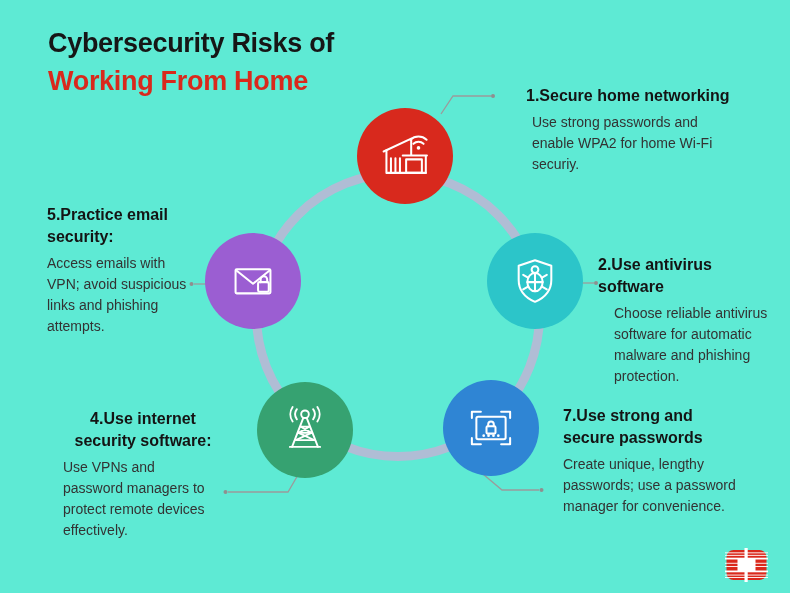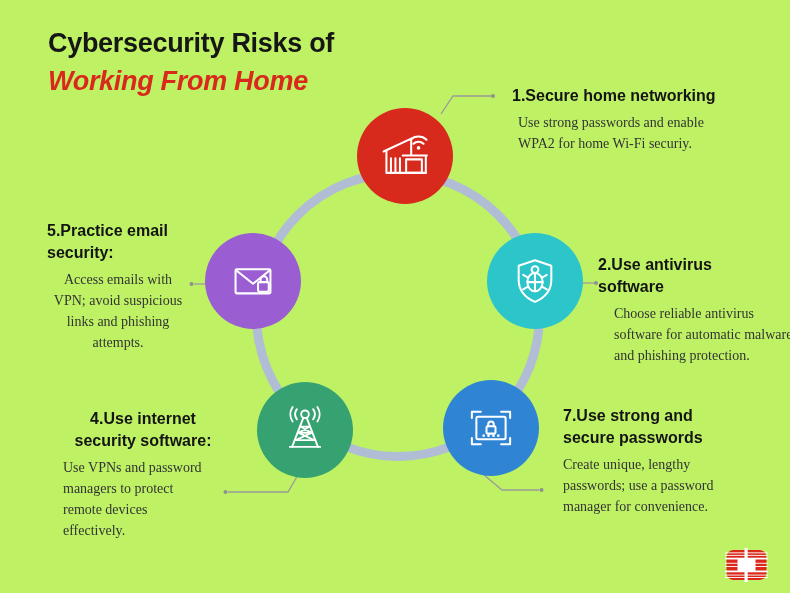--- a/index.html
+++ b/index.html
@@ -1,57 +1,57 @@
 <!DOCTYPE html>
 <html><head>
 <meta charset="utf-8">
 <style>
   * { margin:0; padding:0; box-sizing:border-box; }
   html,body { background:#ffffff; }
   .canvas {
-    position:relative; width:790px; height:593px; background:#bef264;
+    position:relative; width:790px; height:593px; background:#5eead4;
     font-family:"Liberation Sans", sans-serif; overflow:hidden;
   }
   
   .title { position:absolute; left:48px; top:24px; font-weight:700; font-size:27px;
            line-height:38px; letter-spacing:-0.3px; color:#161616; }
-  .title .line2 { display:block;font-style:italic; }
+  .title .line2 { display:block; }
   
   .ring { position:absolute; left:252px; top:169px; width:292px; height:292px;
           border:9px solid #b0bdd5; border-radius:50%; z-index:0; }
   
   .connectors { position:absolute; left:0; top:0; z-index:1; pointer-events:none; }
   
   .node { position:absolute; width:96px; height:96px; border-radius:50%;
           display:flex; align-items:center; justify-content:center; z-index:2; }
   .node svg { display:block; }
   .node-1 { left:357px; top:108px; }
   .node-2 { left:487px; top:233px; }
   .node-3 { left:443px; top:380px; }
   .node-4 { left:257px; top:382px; }
   .node-5 { left:205px; top:233px; }
   
   .topic { position:absolute; z-index:3; }
   .topic h3 { font-size:16px; line-height:22px; font-weight:700; color:#141414; margin-bottom:5px; }
-  .topic p  { font-size:14px; line-height:21px; color:#333333;font-family:Liberation Serif, serif; }
-  .topic-1 { left:512px; top:85px;  }
+  .topic p  { font-size:14px; line-height:21px; color:#333333; }
+  .topic-1 { left:526px; top:85px;  }
   .topic-1 h3 { width:260px; }
   .topic-1 p  { width:195px; margin-left:6px; }
   .topic-2 { left:598px; top:212px; }
   .topic-2 h3 { width:145px;margin-top:42px; }
   .topic-2 p  { width:185px; margin-left:16px; }
   .topic-3 { left:563px; top:405px; }
   .topic-3 h3 { width:160px; }
   .topic-3 p  { width:190px; }
   .topic-4 { left:63px;  top:408px; }
   .topic-4 h3 { width:160px;text-align:center; }
   .topic-4 p  { width:145px; }
-  .topic-5 { left:47px;  top:220px; }
+  .topic-5 { left:47px;  top:204px; }
   .topic-5 h3 { width:150px; }
-  .topic-5 p  { width:142px;text-align:center; }
+  .topic-5 p  { width:142px; }
   
   .logo { position:absolute; left:725px; top:548px; width:43px; height:34px; z-index:3; }
 </style>
 </head>
 <body>
 
 <div class="canvas">
 
   <h1 class="title">
     <span class="line1">Cybersecurity Risks of</span>

